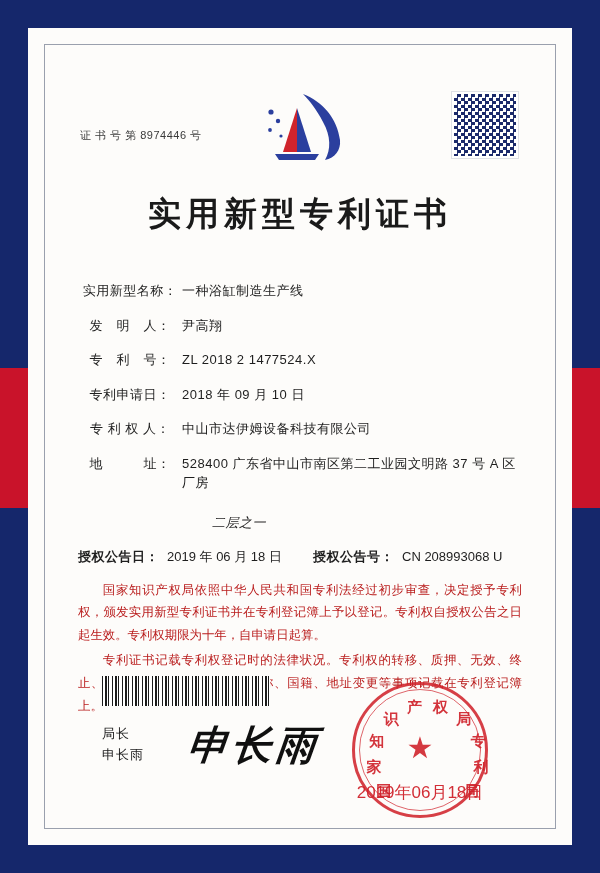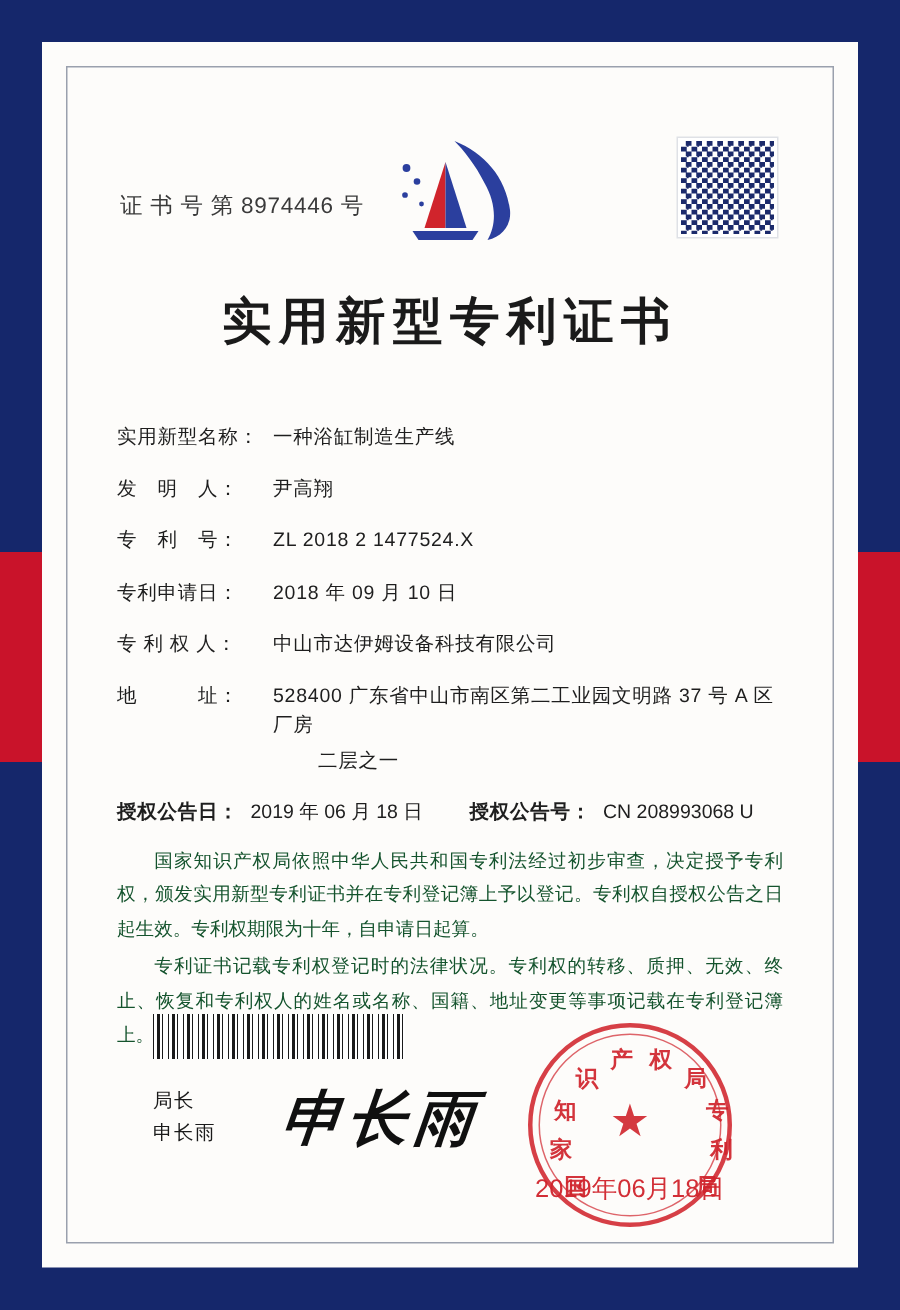--- a/index.html
+++ b/index.html
@@ -69,21 +69,21 @@
 
   
   .topbar {
     position: relative;
     height: 90px;
   }
   .cert-no {
     position: absolute;
     left: 2px;
     top: 40px;
-    font-size: 15px;
+    font-size: 11px;
     color: #3a3a3a;
     letter-spacing: 0.5px;
   }
   .logo {
     position: absolute;
     left: 50%;
     top: 0;
     transform: translateX(-50%);
     width: 110px;
     height: 80px;
@@ -119,29 +119,31 @@
     display: flex;
     align-items: flex-start;
     margin-bottom: 15px;
     line-height: 1.5;
   }
   .field-label {
     width: 104px;
     flex: 0 0 104px;
     white-space: nowrap;
     letter-spacing: 0.5px;
+    text-align: center;
   }
   .field-value {
     flex: 1 1 auto;
     letter-spacing: 0.5px;
   }
   .field-value .sub {
     display: block;
-    margin-top: 4px;
+    margin-top: 20px;
     margin-left: 30px;
+    font-style: italic;
   }
   .two-col {
     display: flex;
     margin-bottom: 12px;
     line-height: 1.5;
   }
   .two-col .col {
     display: flex;
   }
   .two-col .col1 { flex: 0 0 235px; }
@@ -150,21 +152,21 @@
     white-space: nowrap;
     letter-spacing: 0.5px;
     margin-right: 8px;
     font-weight: bold;
   }
 
   .paras {
     margin-top: 12px;
     font-size: 12.4px;
     line-height: 1.85;
-    color: #14532d;
+    color: #b91c1c;
     text-align: justify;
   }
   .paras p {
     margin: 0 0 2px 0;
     text-indent: 2em;
   }
 
   .barcode {
     position: absolute;
     left: 24px;

